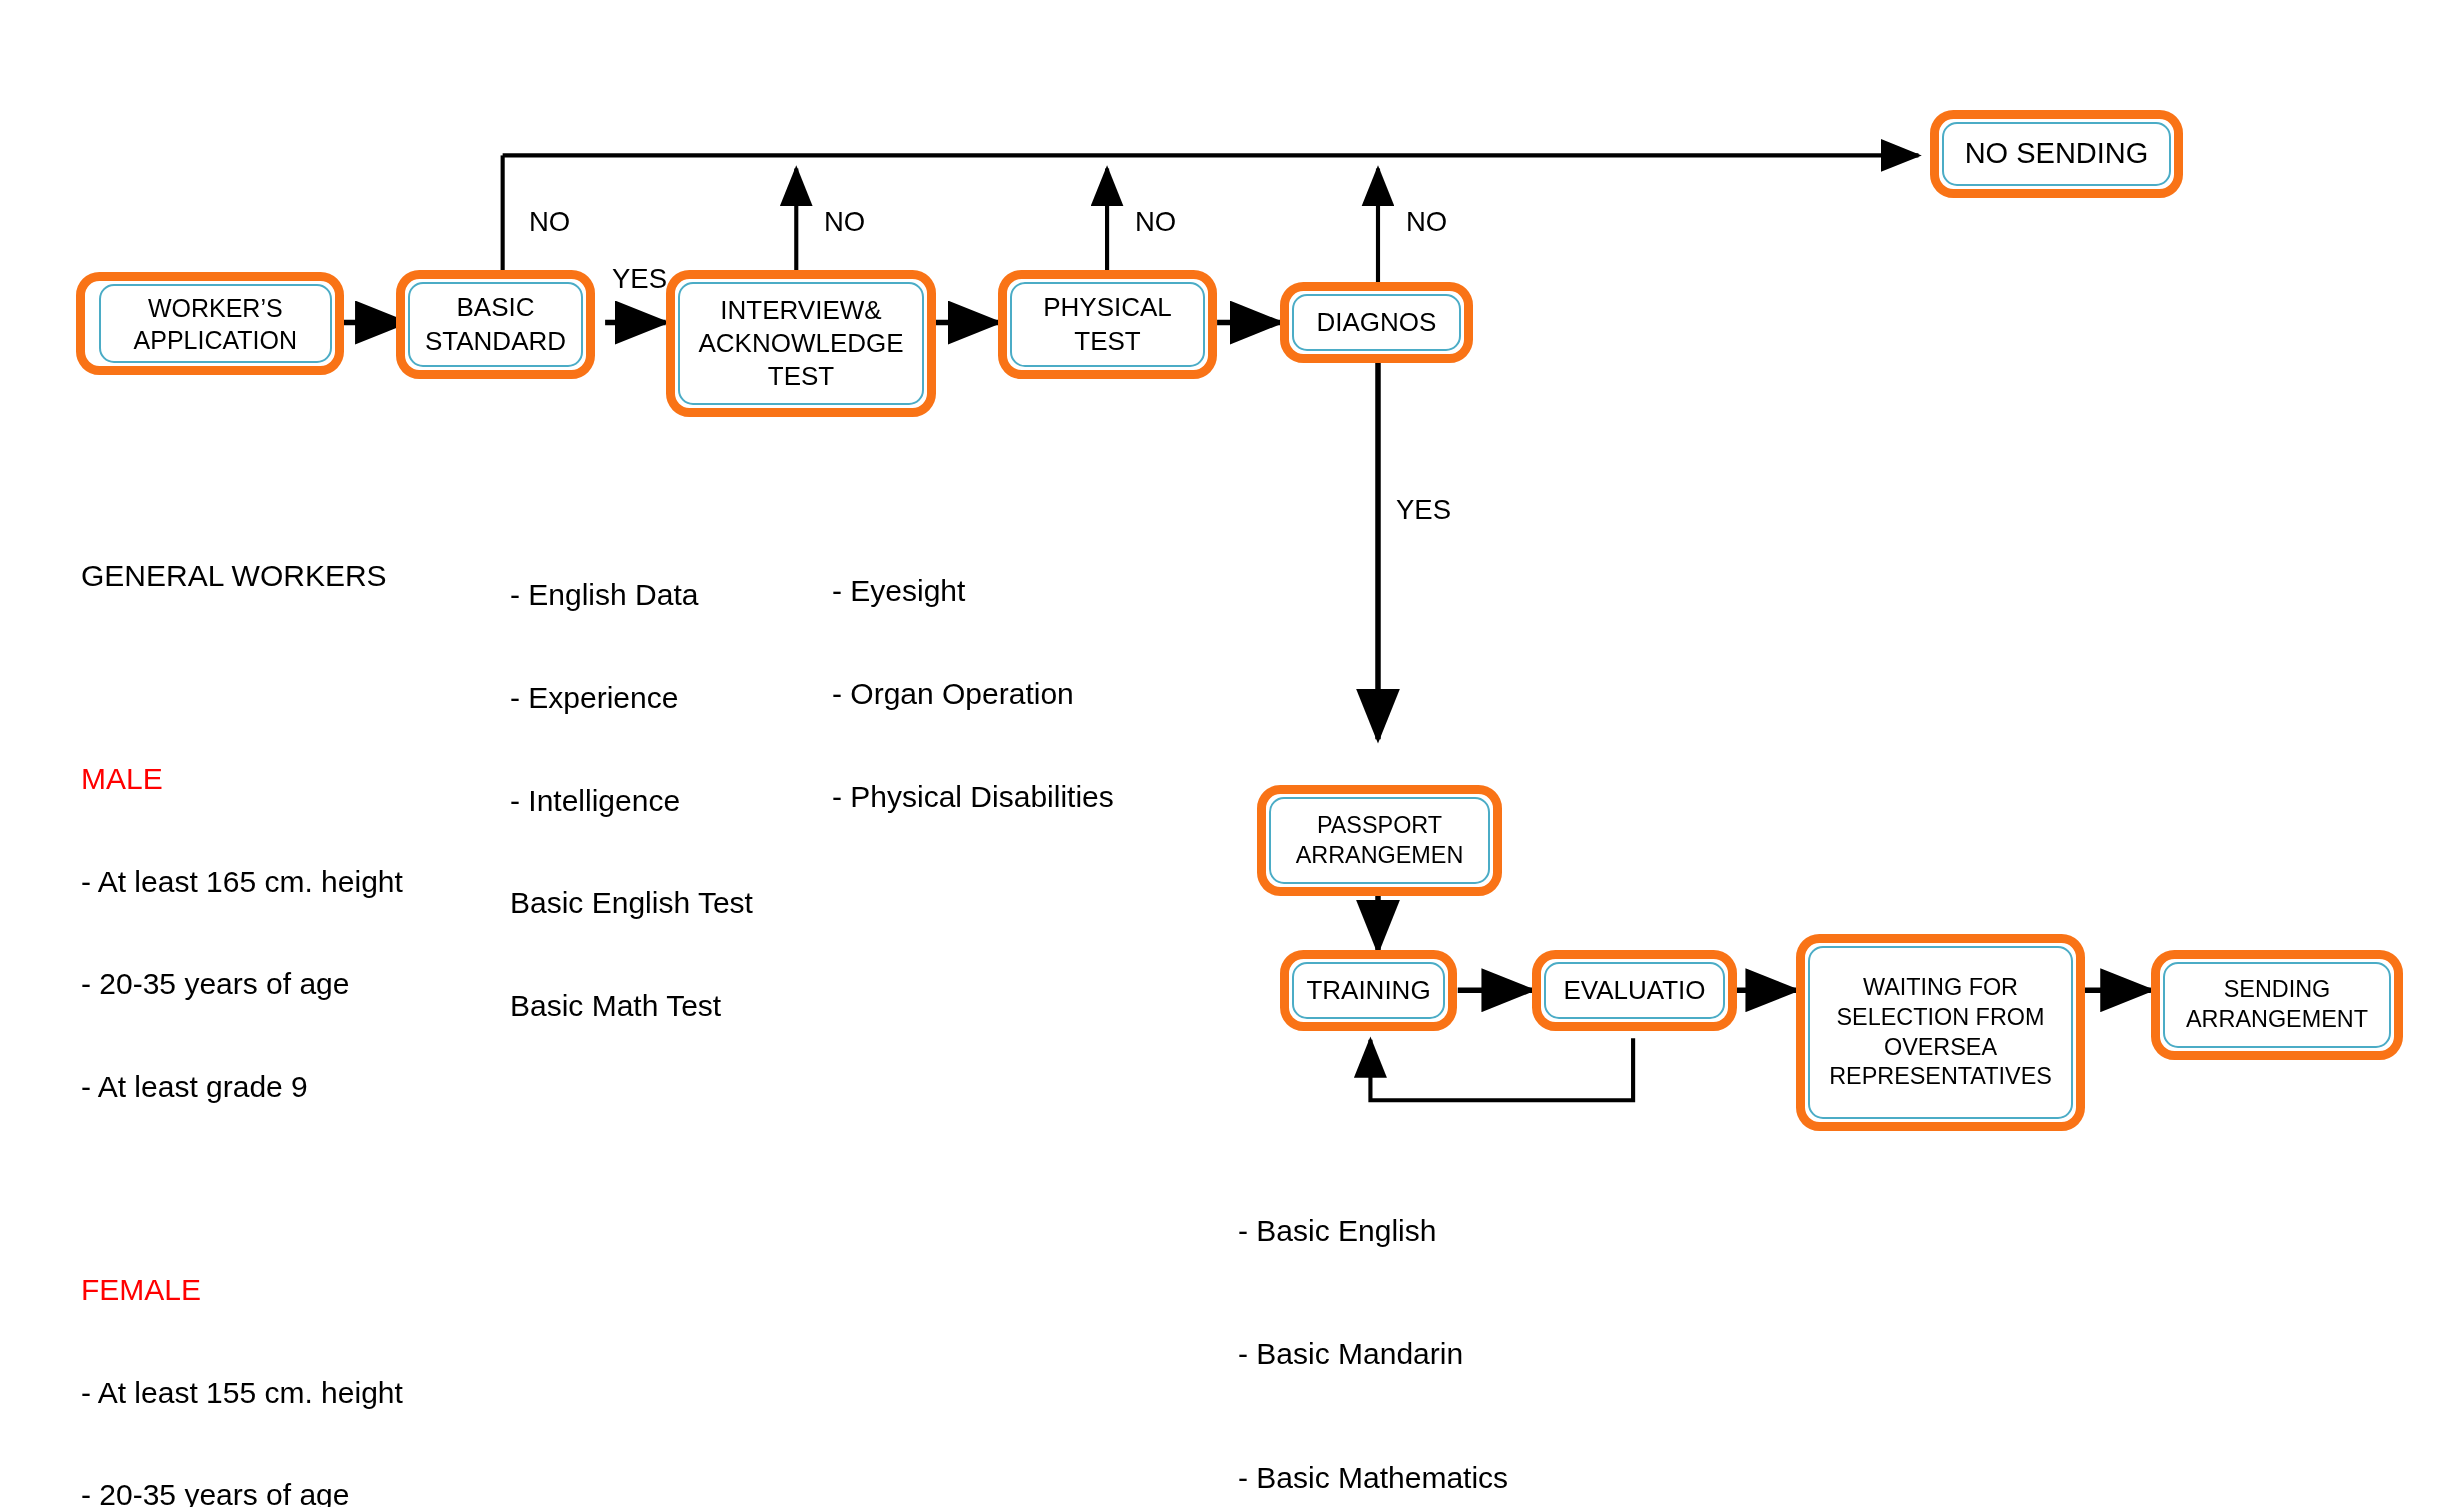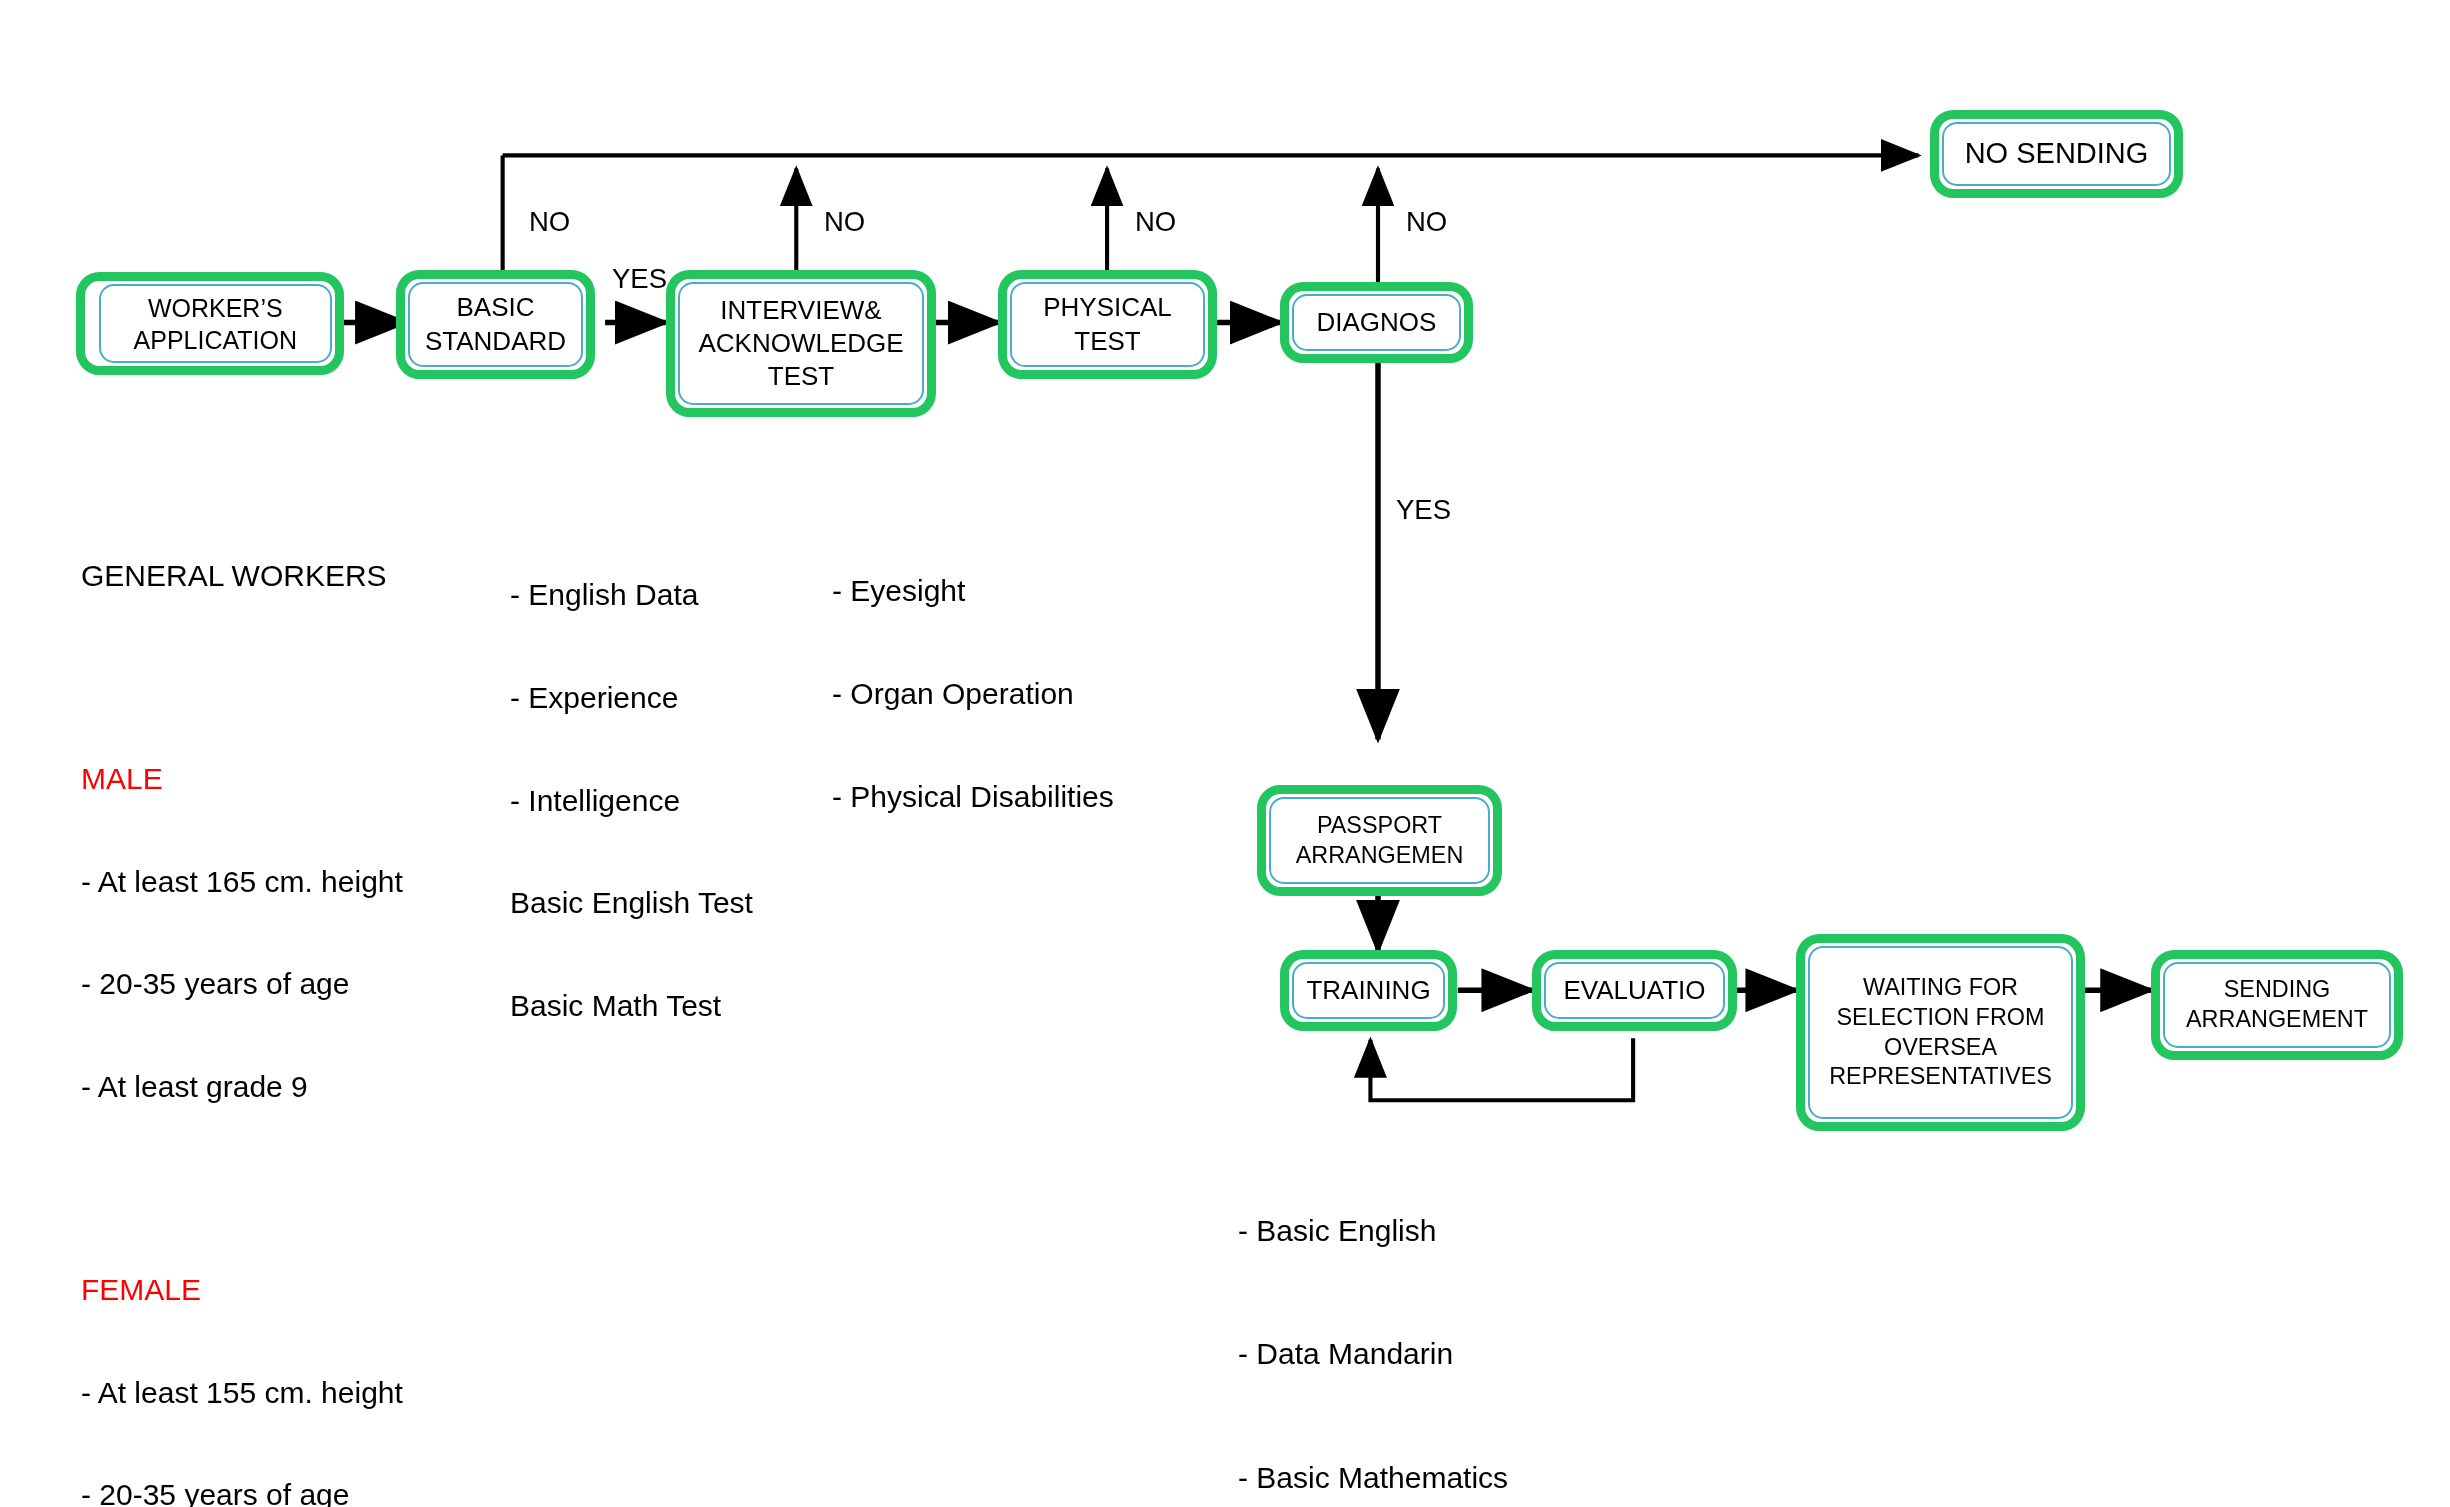--- a/index.html
+++ b/index.html
@@ -17,21 +17,21 @@
   #canvas {
     position: absolute;
     left: 0; top: 0;
     width: 2450px;
     height: 1508px;
   }
   
   .node {
     position: absolute;
     box-sizing: border-box;
-    border: 9px solid #22c55e;
+    border: 9px solid #f97316;
     border-radius: 23.4px;
     background: #ffffff;
     padding: 3.4px;
   }
   .node > .inner {
     box-sizing: border-box;
     width: 100%;
     height: 100%;
     border: 2.8px solid #4BACC6;
     border-radius: 15px;
@@ -194,20 +194,20 @@
 </div>
 
 <div class="list-block lab-narrow" style="left:832px; top:506px; font-size:30px; line-height:1.14;">
   <div>- Eyesight</div>
   <div>- Organ Operation</div>
   <div>- Physical Disabilities</div>
 </div>
 
 <div class="list-block" style="left:1238px; top:1128px; font-size:30px; line-height:1.37;">
   <div>- Basic English</div>
-  <div>- Data Mandarin</div>
+  <div>- Basic Mandarin</div>
   <div>- Basic Mathematics</div>
   
   
   
   
 </div>
 
 
 </body></html>

